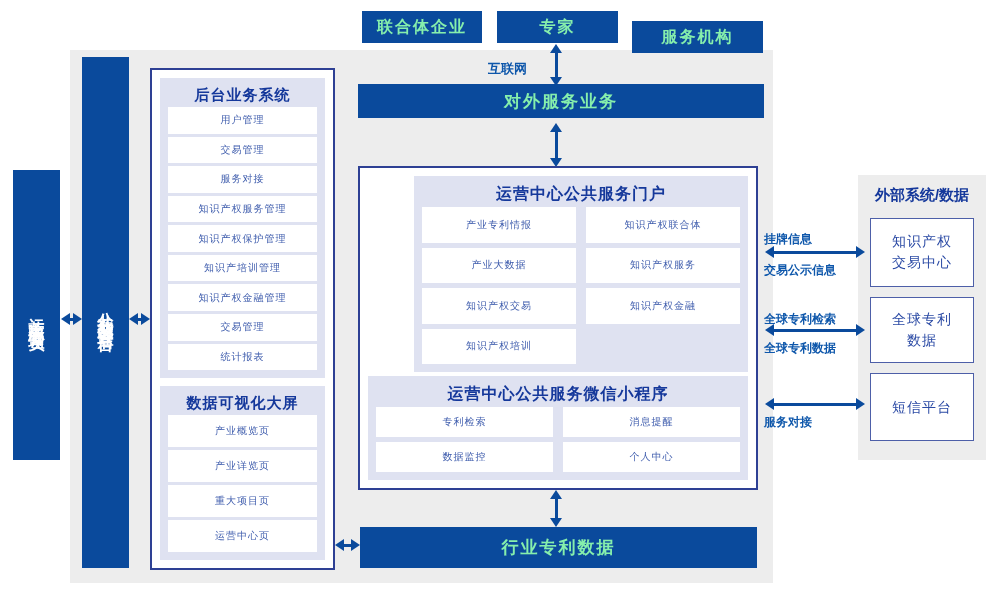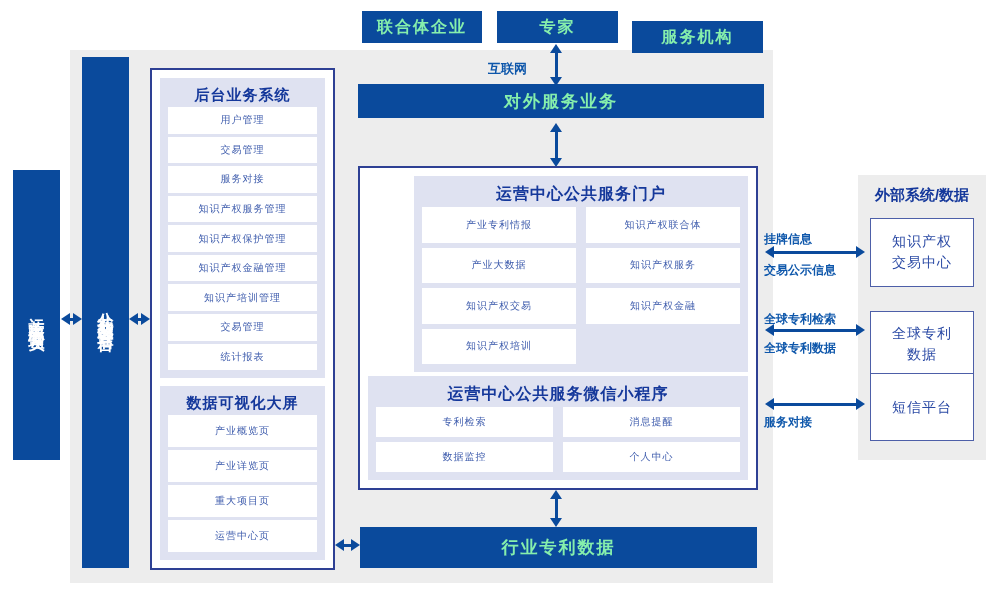--- a/index.html
+++ b/index.html
@@ -109,22 +109,22 @@
 
   <div class="abs outerbox left-box">
     <div class="panel" style="flex:0 0 300px;">
       <div class="panel-title">后台业务系统</div>
       <div class="rows">
         <div class="row">用户管理</div>
         <div class="row">交易管理</div>
         <div class="row">服务对接</div>
         <div class="row">知识产权服务管理</div>
         <div class="row">知识产权保护管理</div>
+        <div class="row">知识产培训管理</div>
         <div class="row">知识产权金融管理</div>
-        <div class="row">知识产培训管理</div>
         <div class="row">交易管理</div>
         <div class="row">统计报表</div>
       </div>
     </div>
     <div class="panel" style="flex:1;">
       <div class="panel-title">数据可视化大屏</div>
       <div class="rows">
         <div class="row">产业概览页</div>
         <div class="row">产业详览页</div>
         <div class="row">重大项目页</div>
@@ -157,21 +157,21 @@
     </div>
   </div>
 
   <div class="abs varrow" style="left:555px;top:498px;height:21px;"></div>
   <div class="abs bluebox hbar" style="left:360px;top:527px;width:397px;height:41px;">行业专利数据</div>
   <div class="abs harrow" style="left:343px;top:544px;width:9px;"></div>
 
   <div class="abs right-panel-title">外部系统/数据</div>
   <div class="abs extbox" style="top:218px;height:69px;font-family:Liberation Mono, monospace;">知识产权
 交易中心</div>
-  <div class="abs extbox" style="top:311px;height:66px;">全球专利
+  <div class="abs extbox" style="top:297px;height:66px;">全球专利
 数据</div>
   <div class="abs extbox" style="top:373px;height:68px;">短信平台</div>
 
   <div class="abs lbl" style="left:764px;top:231px;width:102px;">挂牌信息</div>
   <div class="abs harrow" style="left:773px;top:251px;width:84px;"></div>
   <div class="abs lbl" style="left:764px;top:262px;width:102px;">交易公示信息</div>
 
   <div class="abs lbl" style="left:764px;top:311px;width:102px;">全球专利检索</div>
   <div class="abs harrow" style="left:773px;top:329px;width:84px;"></div>
   <div class="abs lbl" style="left:764px;top:340px;width:102px;">全球专利数据</div>

